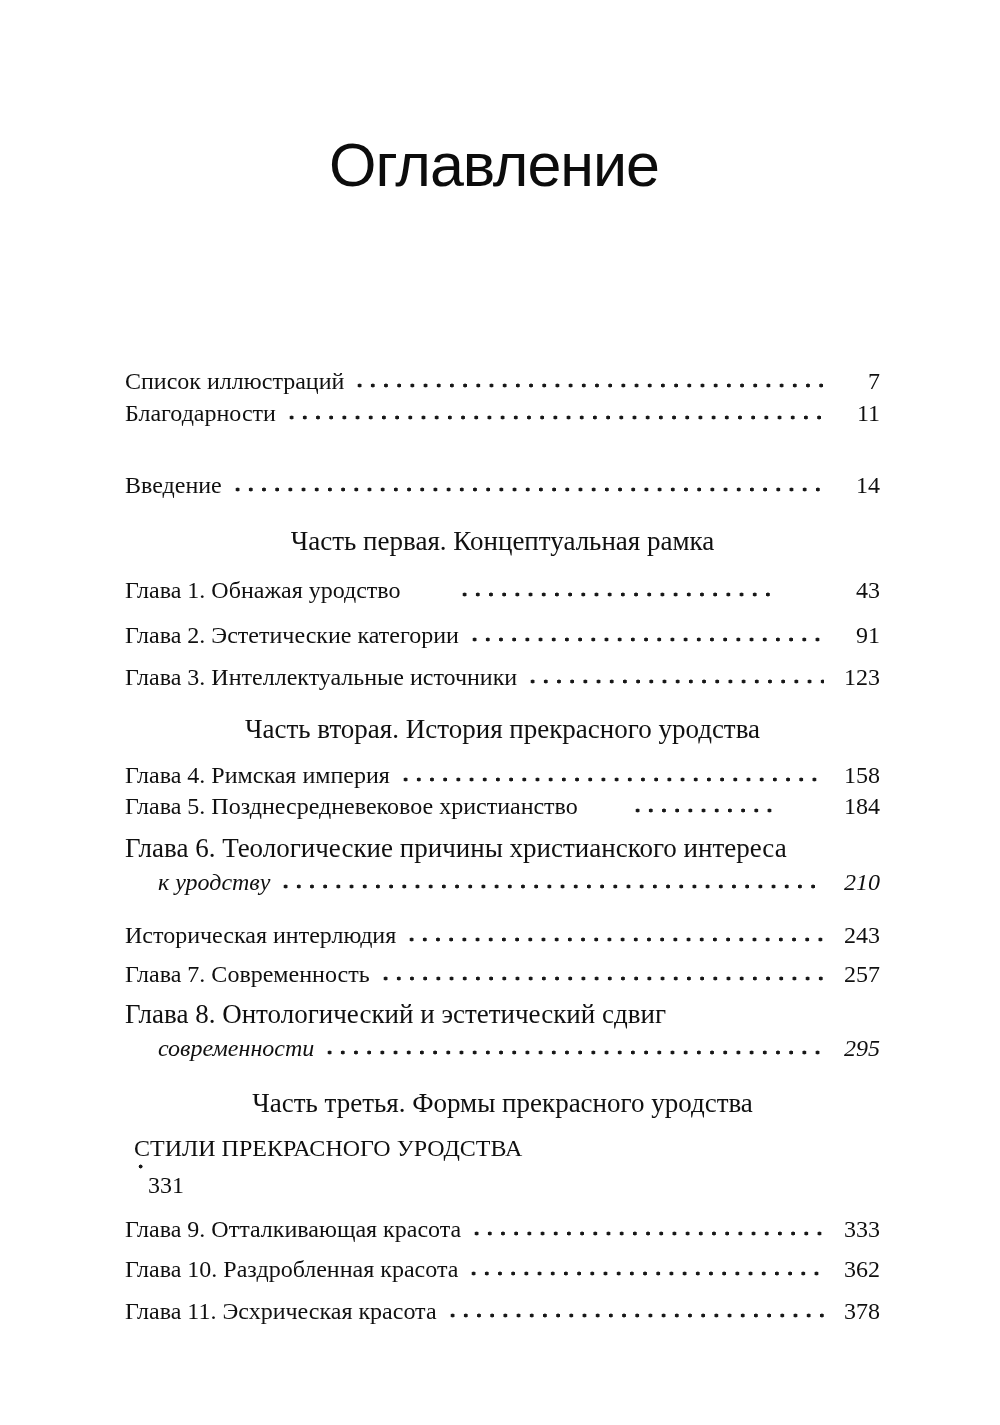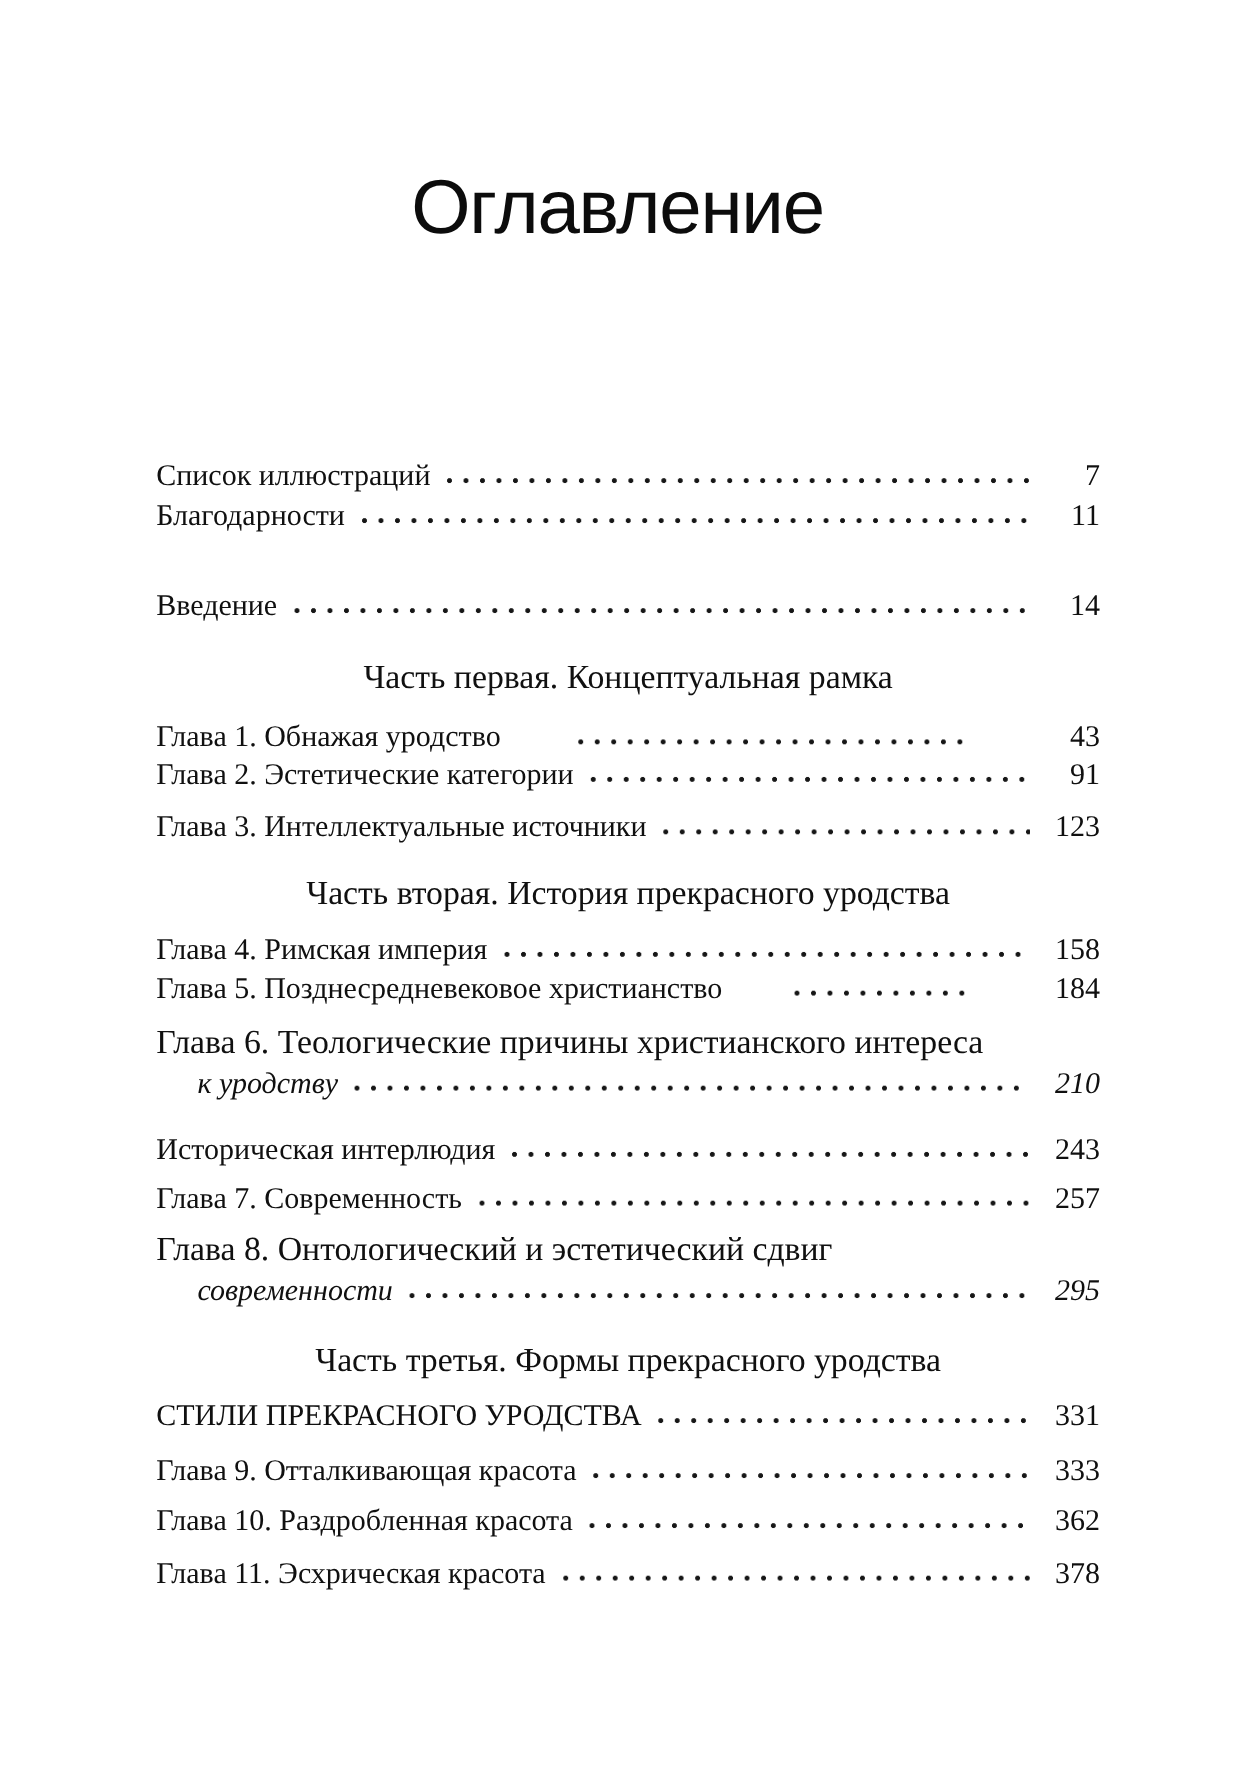--- a/index.html
+++ b/index.html
@@ -87,21 +87,21 @@
         <span class="toc-label">Введение</span>
         <span class="leader"></span>
         <span class="toc-page">14</span>
       </div>
       <div class="toc-part" style="margin-top: 26px;">Часть первая. Концептуальная рамка</div>
       <div class="toc-row" style="margin-top: 19px; gap: 48px;">
         <span class="toc-label">Глава 1. Обнажая уродство</span>
         <span class="leader"></span>
         <span class="toc-page">43</span>
       </div>
-      <div class="toc-row" style="margin-top: 0;">
+      <div class="toc-row" style="margin-top: 15px;">
         <span class="toc-label">Глава 2. Эстетические категории</span>
         <span class="leader"></span>
         <span class="toc-page">91</span>
       </div>
       <div class="toc-row" style="margin-top: 12px;">
         <span class="toc-label">Глава 3. Интеллектуальные источники</span>
         <span class="leader"></span>
         <span class="toc-page">123</span>
       </div>
       <div class="toc-part" style="margin-top: 22px;">Часть вторая. История прекрасного уродства</div>
@@ -135,21 +135,21 @@
       </div>
       <div style="margin-top: 10px;">
         <div class="toc-line1">Глава 8. Онтологический и эстетический сдвиг</div>
         <div class="toc-row toc-line2">
           <span class="toc-label">современности</span>
           <span class="leader"></span>
           <span class="toc-page">295</span>
         </div>
       </div>
       <div class="toc-part" style="margin-top: 25px;">Часть третья. Формы прекрасного уродства</div>
-      <div class="toc-row" style="margin-top: 15px;">
+      <div class="toc-row" style="margin-top: 15px; flex-direction: column;">
         <span class="toc-label">СТИЛИ ПРЕКРАСНОГО УРОДСТВА</span>
         <span class="leader"></span>
         <span class="toc-page">331</span>
       </div>
       <div class="toc-row" style="margin-top: 14px;">
         <span class="toc-label">Глава 9. Отталкивающая красота</span>
         <span class="leader"></span>
         <span class="toc-page">333</span>
       </div>
       <div class="toc-row" style="margin-top: 10px;">

